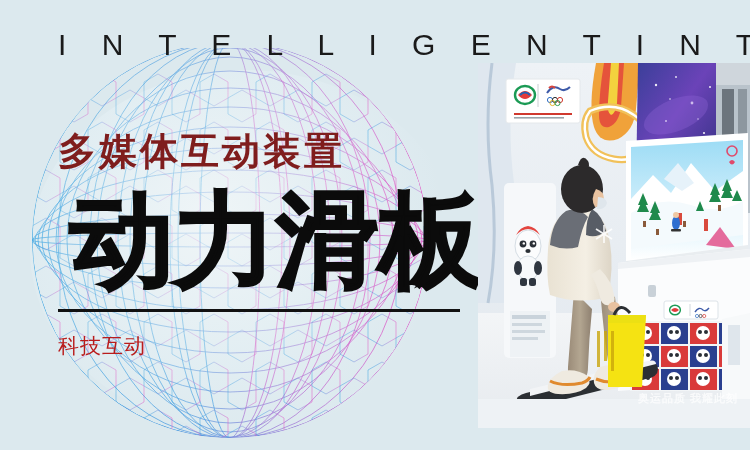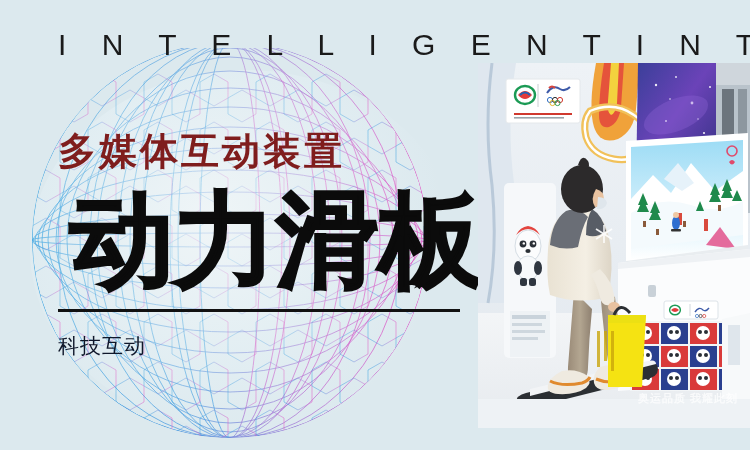--- a/index.html
+++ b/index.html
@@ -89,21 +89,21 @@
     top: 309px;
     width: 402px;
     height: 3px;
     background: #111111;
   }
 
   .taglines {
     position: absolute;
     left: 58px;
     top: 330px;
-    color: #0f172a;
+    color: #b91c1c;
     font-size: 21px;
     line-height: 31px;
     letter-spacing: 1px;
     white-space: nowrap;
   }
   .taglines div { font-weight: 400; }
 
   
   .photo {
     position: absolute;

